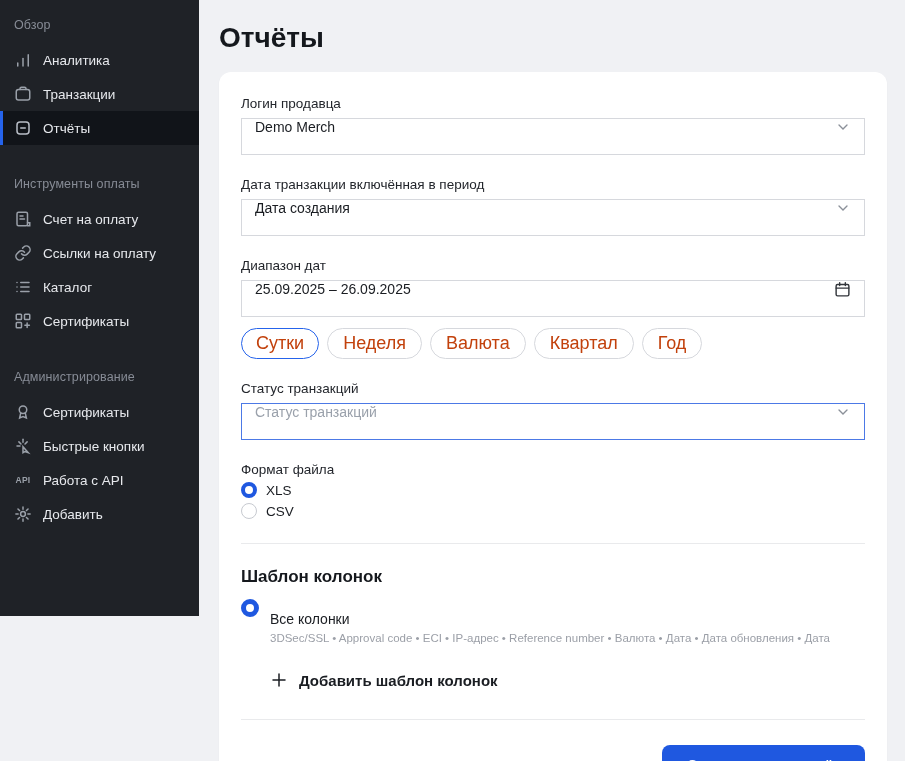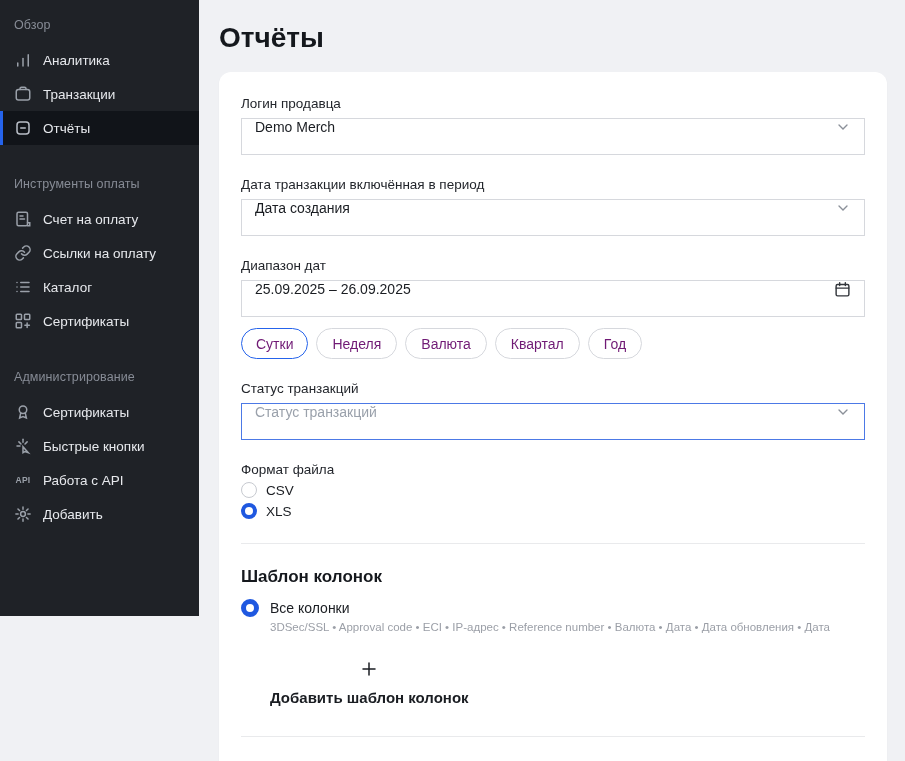--- a/index.html
+++ b/index.html
@@ -79,53 +79,53 @@
   }
   .control .chev, .control .cal { color:#8b9099; display:flex; }
   .control.focused { border:1.5px solid #4c79e6; }
   .placeholder { color:#9aa1ab; }
 
   .pills { display:flex; gap:8px; margin-top:11px; }
   .pill {
     height:31px; padding:0 15px;
     display:flex; align-items:center;
     border:1px solid #d6d8dd; border-radius:16px;
-    background:#fff; font-size:14px; color:#701a75;
+    background:#fff; font-size:18px; color:#c2410c;
     cursor:pointer;
   }
   .pill.active { border:1.5px solid #2563eb; padding:0 14px; }
 
   .radio-row { display:flex; align-items:center; gap:9px; margin-top:5px; cursor:pointer; }
   .radio {
     width:16px; height:16px; border-radius:50%;
     border:1.5px solid #c7cad0; background:#fff; flex:0 0 16px;
   }
   .radio.checked { border:4.5px solid #1f58e0; }
   .radio.big { width:18px; height:18px; flex:0 0 18px; }
   .radio.big.checked { border:5px solid #1f58e0; }
   .radio-label { font-size:13.5px; color:#1a1d22; }
 
   .divider { border:none; border-top:1px solid #e9eaec; margin:24px 0 23px; }
 
   .section-heading { font-size:17px; font-weight:bold; color:#15181d; margin-bottom:12px; }
 
   .tpl-option { display:flex; gap:11px; align-items:flex-start; cursor:pointer; }
-  .tpl-texts { margin-top:1px; }
+  .tpl-texts { margin-top:12px; }
   .tpl-title { font-size:14px; color:#1a1d22; }
   .tpl-sub {
     margin-top:5px; font-size:11.5px; color:#9b9fa7;
     max-width:560px; white-space:nowrap; overflow:hidden;
   }
 
   .add-tpl {
     margin:27px 0 0 29px;
     display:flex; align-items:center; gap:11px;
     background:none; border:none; cursor:pointer;
     font-family:"Liberation Sans", sans-serif;
-    font-size:15px; font-weight:bold; color:#1a1d22;flex-direction:column;
+    font-size:15px; font-weight:bold; color:#1a1d22;
   }
   .add-tpl .plus { display:flex; color:#1a1d22; }
 
   .footer { display:flex; justify-content:flex-end; margin-top:25px; }
   .submit-btn {
     height:40px; padding:0 25px;
     background:#1f58e0; color:#fff;
     border:none; border-radius:8px;
     font-family:"Liberation Sans", sans-serif;
     font-size:14.5px; font-weight:bold;
@@ -325,26 +325,26 @@
           <svg width="16" height="16" viewBox="0 0 24 24" fill="none" stroke="currentColor" stroke-width="2" stroke-linecap="round">
               <polyline points="6 9 12 15 18 9"></polyline>
             </svg>
         </span>
       </div>
     </div>
 
     <div class="group">
       <div class="field-label" style="margin-bottom:3px;">Формат файла</div>
       <div class="radio-row">
+        <span class="radio checked"></span>
+        <span class="radio-label">XLS</span>
+      </div>
+      <div class="radio-row">
         <span class="radio"></span>
         <span class="radio-label">CSV</span>
-      </div>
-      <div class="radio-row">
-        <span class="radio checked"></span>
-        <span class="radio-label">XLS</span>
       </div>
     </div>
 
     <hr class="divider">
 
     <h2 class="section-heading">Шаблон колонок</h2>
 
     <div class="tpl-option">
       <span class="radio big checked"></span>
       <span class="tpl-texts">

